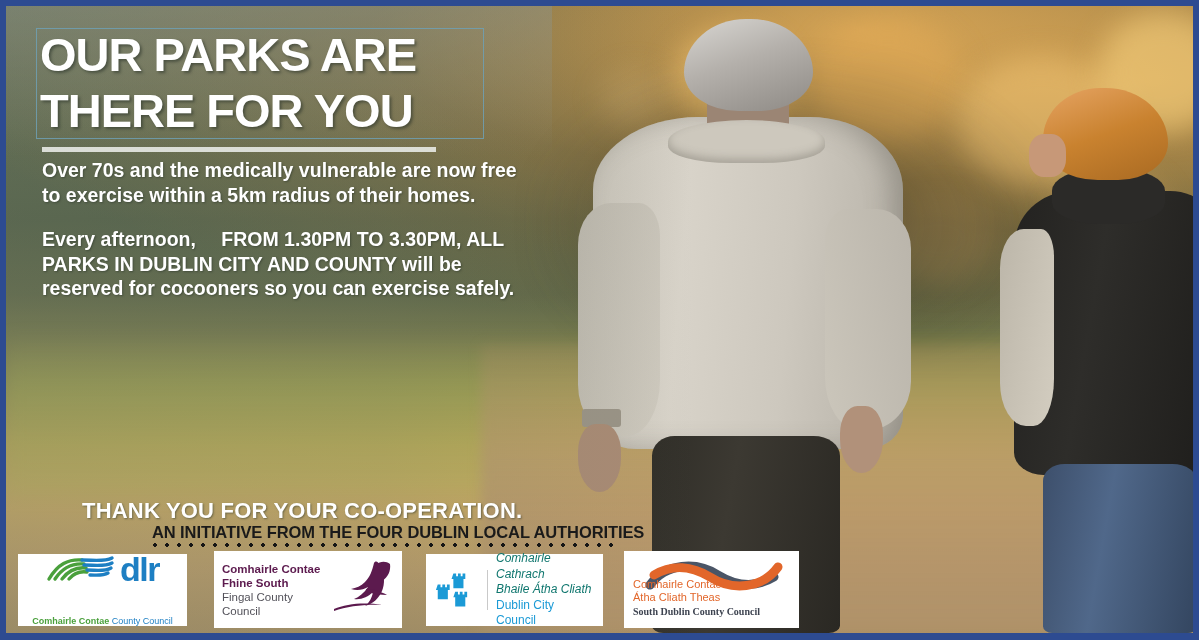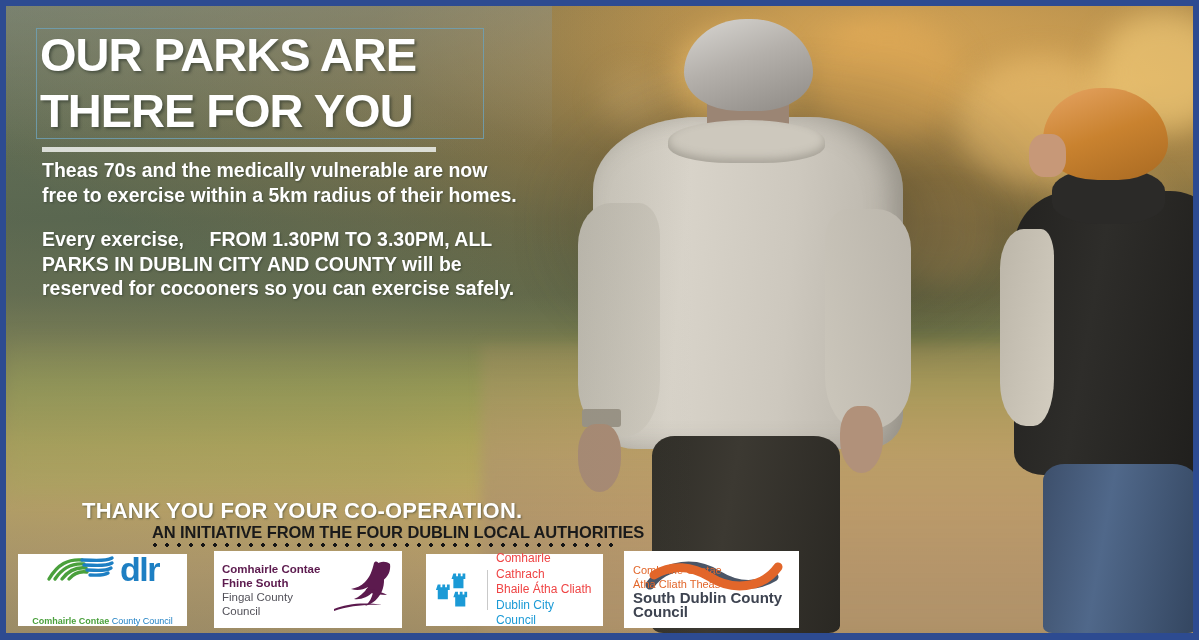--- a/index.html
+++ b/index.html
@@ -240,28 +240,28 @@
   
   .fg { display: flex; align-items: center; width: 100%; padding: 0 8px; }
   .fg-text { font-size: 11.5px; line-height: 14px; flex: 1; }
   .fg-text .ga { color: #5c1a4e; font-weight: bold; }
   .fg-text .en { color: #53525a; }
 
   
   .dcc { display: flex; align-items: center; width: 100%; padding: 0 9px; gap: 8px; }
   .dcc-div { width: 1px; height: 40px; background: #c9c9c9; }
   .dcc-text { font-size: 12px; line-height: 15.5px; }
-  .dcc-text .ga { color: #ef4444; }
+  .dcc-text .ga { color: #0f766e; font-style: italic; }
   .dcc-text .en { color: #1b9ad6; }
 
   
   .sd { position: relative; width: 100%; height: 100%; }
   .sd-text { position: absolute; left: 9px; bottom: 10px; font-size: 11px; line-height: 13.5px; }
   .sd-text .ga { color: #e2662a; }
-  .sd-text .en { color: #3d4350; font-weight: bold; font-size: 15px; }
+  .sd-text .en { color: #3d4350; font-weight: bold; font-size: 10px; font-family: Liberation Serif, serif; }
 
   .frame {
     position: absolute; inset: 0;
     border: 6px solid #2d4b91;
     border-bottom-width: 7px;
     pointer-events: none;
   }
 </style>
 </head>
 <body>
@@ -309,22 +309,22 @@
     <div class="top-haze"></div>
   </div>
 
   <div class="content">
 
     <div class="title-box"></div>
     <h1>OUR PARKS ARE THERE FOR YOU</h1>
     <div class="rule"></div>
 
     <div class="body">
-      <p>Theas 70s and the medically vulnerable are now free to exercise within a 5km radius of their homes.</p>
-      <p><span>Every exercise, </span><span class="caps">FROM 1.30PM TO 3.30PM, ALL PARKS IN DUBLIN CITY AND COUNTY</span><span> will be reserved for cocooners so you can exercise safely.</span></p>
+      <p>Over 70s and the medically vulnerable are now free to exercise within a 5km radius of their homes.</p>
+      <p><span>Every afternoon, </span><span class="caps">FROM 1.30PM TO 3.30PM, ALL PARKS IN DUBLIN CITY AND COUNTY</span><span> will be reserved for cocooners so you can exercise safely.</span></p>
     </div>
 
     <div class="thanks">THANK YOU FOR YOUR CO-OPERATION.</div>
     <div class="initiative">AN INITIATIVE FROM THE FOUR DUBLIN LOCAL AUTHORITIES</div>
     <div class="dots"></div>
 
     <div class="logos">
 
       <div class="logo-box lb1">
         <div class="dlr">

